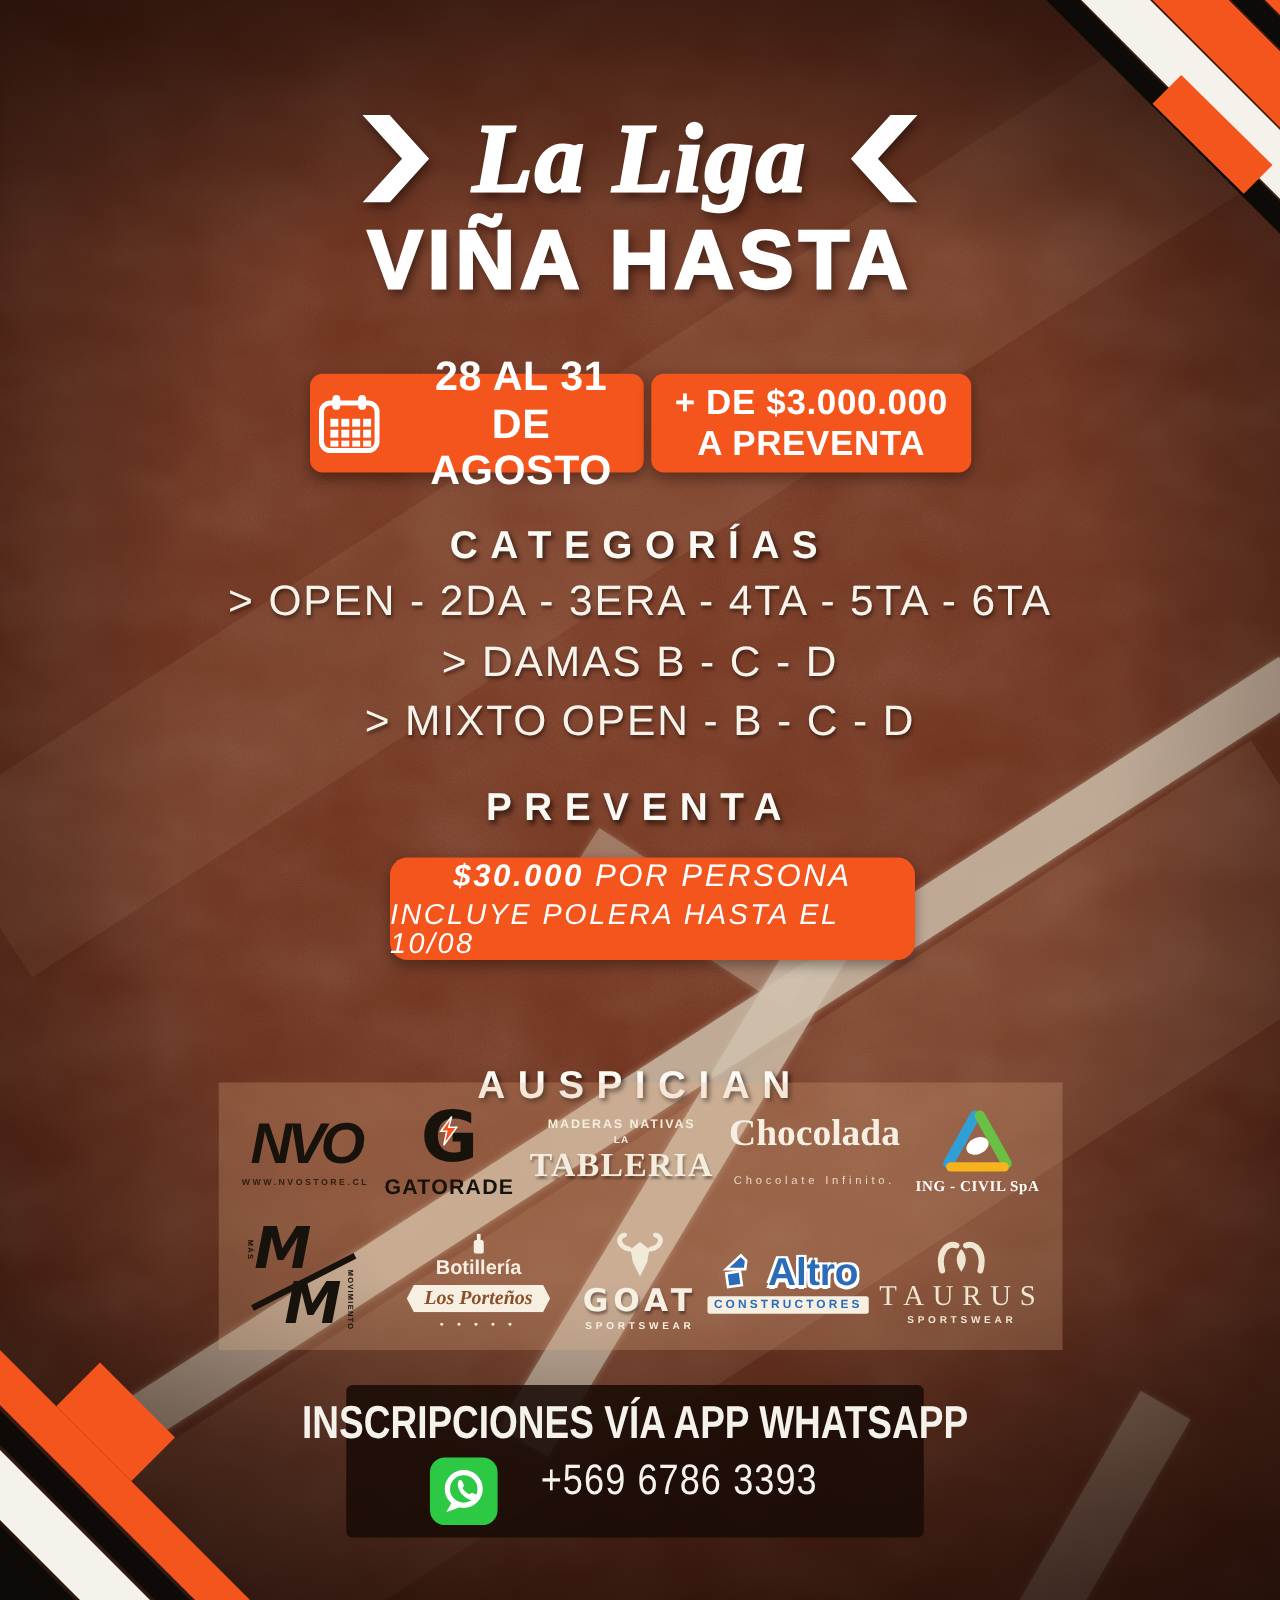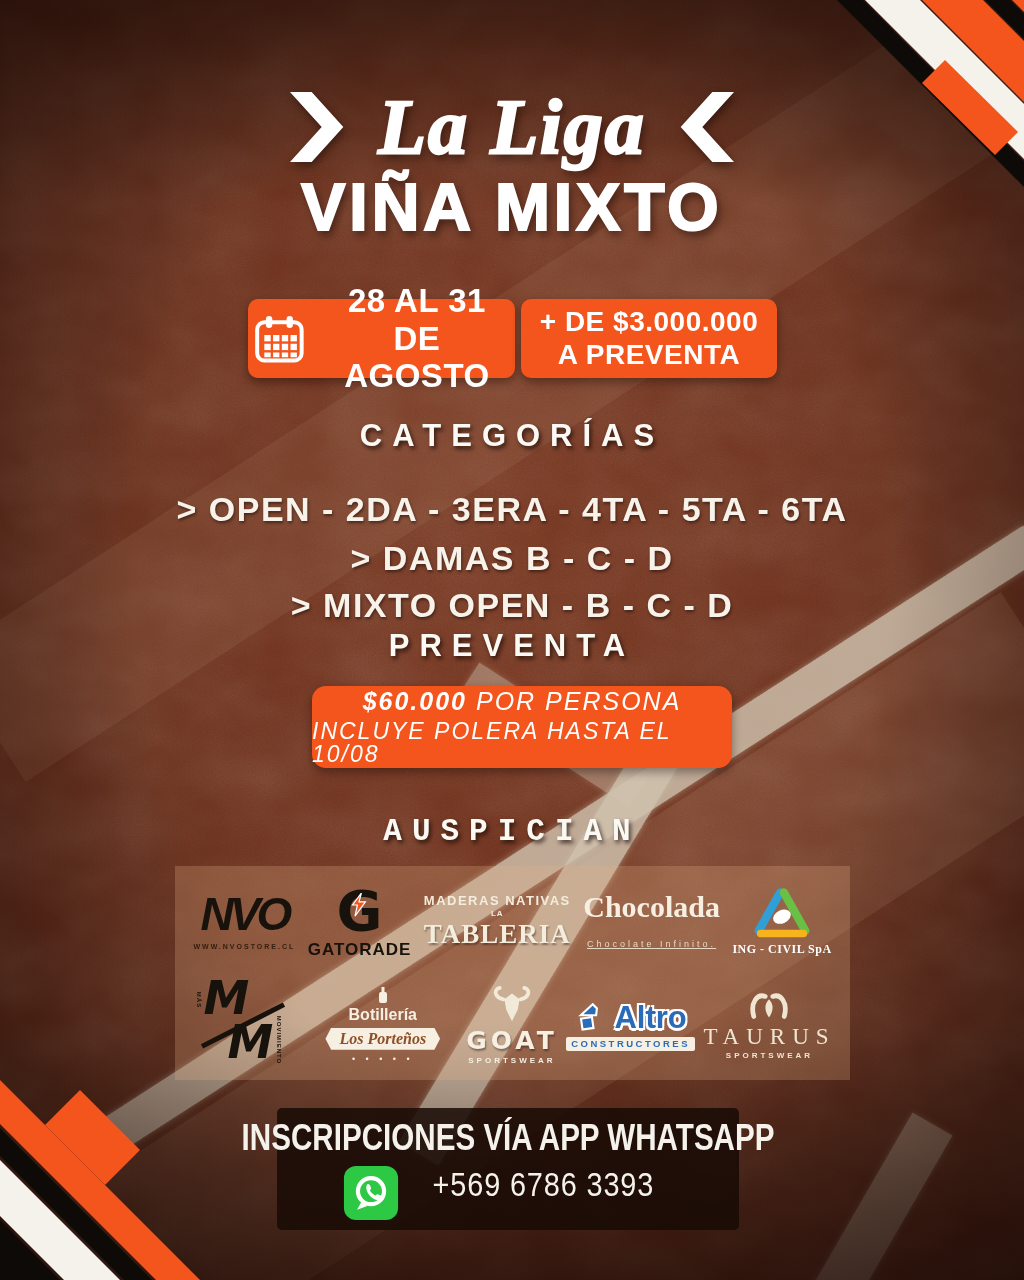--- a/index.html
+++ b/index.html
@@ -29,23 +29,23 @@
   .title-script{font-family:"Liberation Serif",serif;font-style:italic;font-weight:700;
     font-size:78px;color:#fff;-webkit-text-stroke:2.5px #fff;letter-spacing:2px;
     text-shadow:3px 5px 8px rgba(20,6,2,.55);line-height:1;}
   .title-main{top:174px;font-size:66px;font-weight:700;color:#fff;letter-spacing:4px;
     -webkit-text-stroke:2.2px #fff;text-shadow:3px 5px 8px rgba(20,6,2,.55);line-height:1;}
   .chev{filter:drop-shadow(2px 4px 4px rgba(20,6,2,.5));}
   .heading{font-size:31px;font-weight:700;letter-spacing:10px;color:#fbf9f4;
     text-shadow:2px 3px 4px rgba(18,6,2,.7);}
   .h-categorias{top:418px;}
   .h-preventa{top:628px;}
-  .h-auspician{top:814px;font-family:Liberation Mono, monospace;}
-  .cat-line{font-size:34px;font-weight:700;letter-spacing:1.5px;color:#f7f3ea;
-    text-shadow:1px 2px 3px rgba(18,6,2,.5);margin-top:28px;}
+  .h-auspician{top:850px;}
+  .cat-line{font-size:34px;font-weight:400;letter-spacing:1.5px;color:#f7f3ea;
+    text-shadow:1px 2px 3px rgba(18,6,2,.5);}
   .cat1{top:462px;} .cat2{top:511px;} .cat3{top:558px;}
   
   .badge{position:absolute;top:299px;height:79px;background:#F4551C;border-radius:10px;
     display:flex;align-items:center;justify-content:center;color:#fff;
     box-shadow:0 4px 10px rgba(20,6,2,.4);}
   .badge-date{left:248px;width:267px;gap:14px;padding-left:6px;}
   .badge-prize{left:521px;width:256px;}
   .badge-text{font-weight:700;font-size:33px;line-height:1.15;text-align:center;letter-spacing:.5px;}
   .badge-prize .badge-text{font-size:28px;}
   
@@ -58,26 +58,26 @@
   
   .panel{position:absolute;left:175px;top:866px;width:675px;height:214px;
     background:rgba(228,178,136,0.26);display:flex;flex-direction:column;justify-content:space-evenly;}
   .srow{display:flex;align-items:center;justify-content:space-evenly;height:100px;padding:0 6px;}
   .cell{display:flex;flex-direction:column;align-items:center;justify-content:space-between;line-height:1;}
   .nvo-name{font-size:46px;font-weight:700;font-style:italic;letter-spacing:-4px;color:#17120b;}
   .nvo-url{font-size:7px;letter-spacing:2px;color:#33200f;margin-top:6px;font-weight:700;}
   .gat-g{position:relative;font-family:"DejaVu Sans",sans-serif;font-size:56px;font-weight:700;color:#17120b;}
   .gat-bolt{position:absolute;left:14px;top:10px;}
   .gat-name{font-size:17px;font-weight:700;letter-spacing:1px;color:#17120b;margin-top:2px;}
-  .tab-top{font-size:13px;letter-spacing:1.5px;font-weight:700;color:#f4ecdc;}
+  .tab-top{font-size:10px;letter-spacing:1.5px;font-weight:700;color:#f4ecdc;}
   .tab-la{font-size:8px;letter-spacing:1px;font-weight:700;color:#f4ecdc;margin:3px 0;}
   .tab-name{font-family:"Liberation Serif",serif;font-size:27px;font-weight:700;letter-spacing:1px;color:#f4ecdc;
     text-shadow:1px 2px 2px rgba(20,6,2,.4);}
   .choc-name{font-family:"Liberation Serif",serif;font-size:30px;font-weight:700;color:#f6efe2;}
-  .choc-tag{font-size:9px;letter-spacing:3px;color:#e8d9c2;margin-top:18px;text-decoration:underline;}
+  .choc-tag{font-size:9px;letter-spacing:3px;color:#e8d9c2;margin-top:18px;}
   .ing-name{font-family:"Liberation Serif",serif;font-size:12px;font-weight:700;color:#fff;margin-top:3px;letter-spacing:.5px;}
   .mm{position:relative;width:110px;height:92px;}
   .mm .m1,.mm .m2{position:absolute;font-size:46px;font-weight:700;font-style:italic;color:#17120b;font-family:"DejaVu Sans",sans-serif;}
   .mm .m1{left:14px;top:-4px;} .mm .m2{left:38px;top:40px;}
   .mm .slash{position:absolute;left:8px;top:44px;width:92px;height:5px;background:#17120b;transform:rotate(-27deg);}
   .mm .vside{position:absolute;font-size:6px;font-weight:700;color:#17120b;letter-spacing:1px;}
   .mm .v1{left:2px;top:18px;transform:rotate(90deg);}
   .mm .v2{right:-4px;top:58px;transform:rotate(90deg);}
   .port{width:150px;}
   .port-top{font-size:16px;font-weight:700;color:#f6efe2;margin-top:4px;}
@@ -151,21 +151,21 @@
 
   <div class="center title-script-row">
     <svg class="chev" width="60" height="70" viewBox="0 0 72 84">
       <polygon points="0,0 26,0 64,42 26,84 0,84 38,42" fill="#fff"></polygon>
     </svg>
     <span class="title-script">La Liga</span>
     <svg class="chev" width="60" height="70" viewBox="0 0 72 84">
       <polygon points="72,0 46,0 8,42 46,84 72,84 34,42" fill="#fff"></polygon>
     </svg>
   </div>
-  <div class="center title-main">VIÑA MIXTO</div>
+  <div class="center title-main">VIÑA HASTA</div>
 
   <div class="badge badge-date">
     <svg width="52" height="52" viewBox="0 0 64 62">
       <rect x="4" y="10" width="56" height="48" rx="9" fill="none" stroke="#fff" stroke-width="5"></rect>
       <rect x="15" y="2" width="8" height="15" rx="4" fill="#fff"></rect>
       <rect x="41" y="2" width="8" height="15" rx="4" fill="#fff"></rect>
       <g fill="#fff">
         <rect x="13" y="26" width="8" height="8"></rect>
           <rect x="24" y="26" width="8" height="8"></rect>
           <rect x="35" y="26" width="8" height="8"></rect>
@@ -193,21 +193,21 @@
   </div>
 
   <div class="center heading h-categorias">CATEGORÍAS</div>
   <div class="center cat-line cat1">&gt; OPEN - 2DA - 3ERA - 4TA - 5TA - 6TA</div>
   <div class="center cat-line cat2">&gt; DAMAS B - C - D</div>
   <div class="center cat-line cat3">&gt; MIXTO OPEN - B - C - D</div>
 
   <div class="center heading h-preventa">PREVENTA</div>
   <div class="preventa-box">
     <div class="pv-line">
-      <span class="pv-price">$60.000</span>
+      <span class="pv-price">$30.000</span>
       <span>POR PERSONA</span>
     </div>
     <div class="pv-line pv-line2">INCLUYE POLERA HASTA EL 10/08</div>
   </div>
 
   <div class="center heading h-auspician">AUSPICIAN</div>
   <div class="panel">
     <div class="srow">
       <div class="cell">
         <span class="nvo-name">NVO</span>

